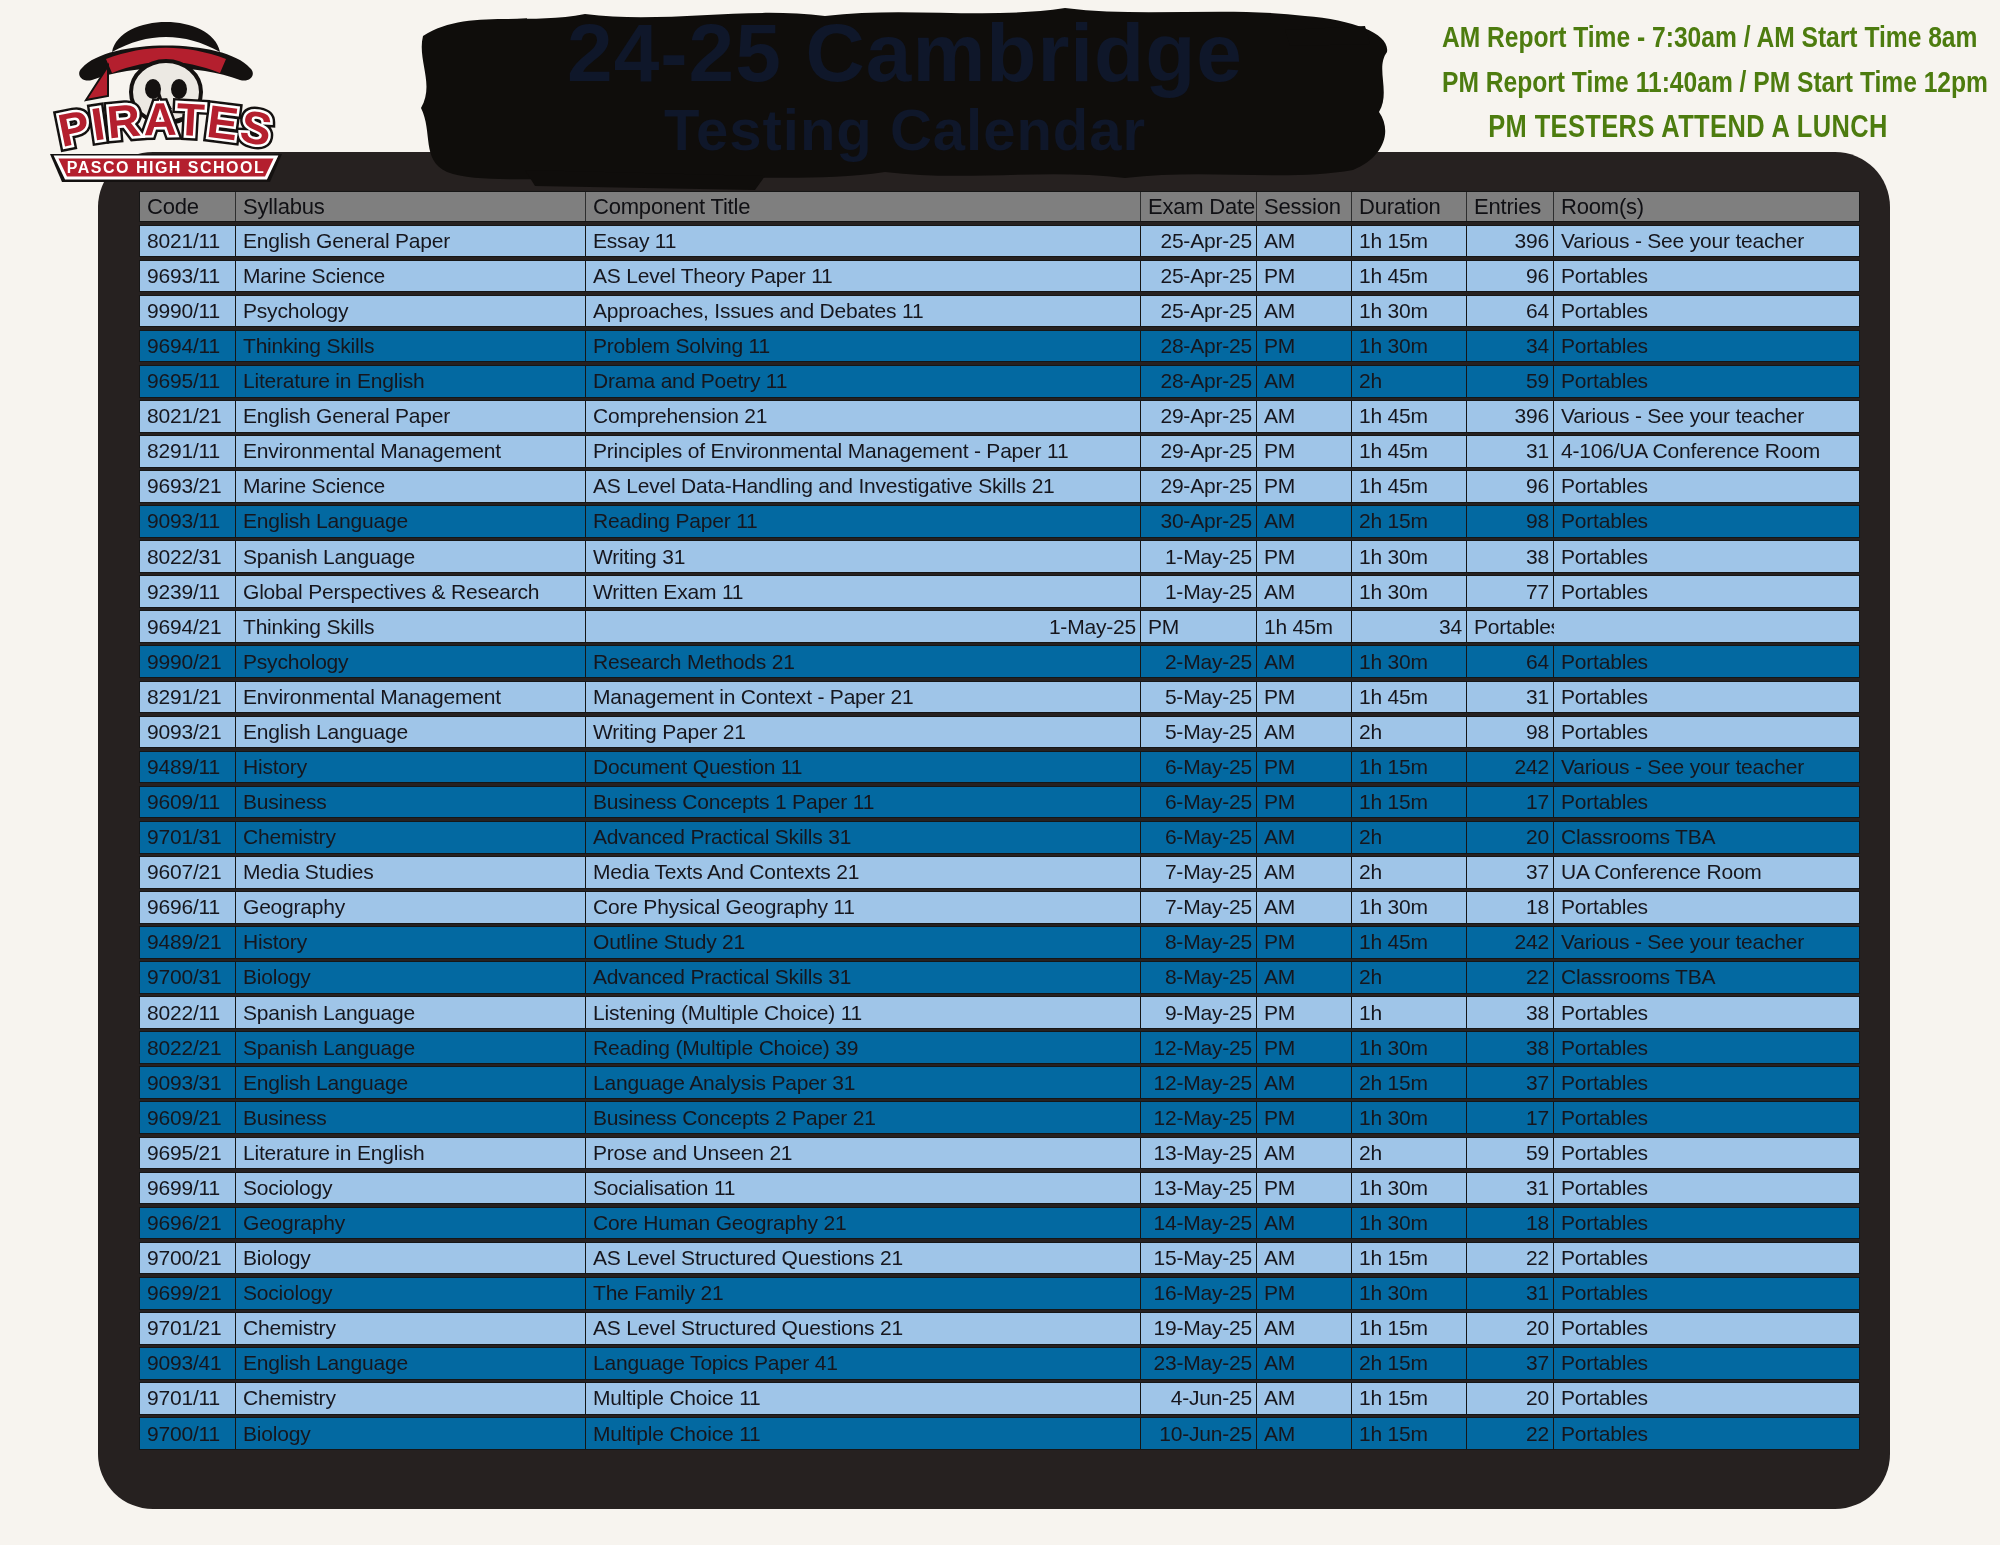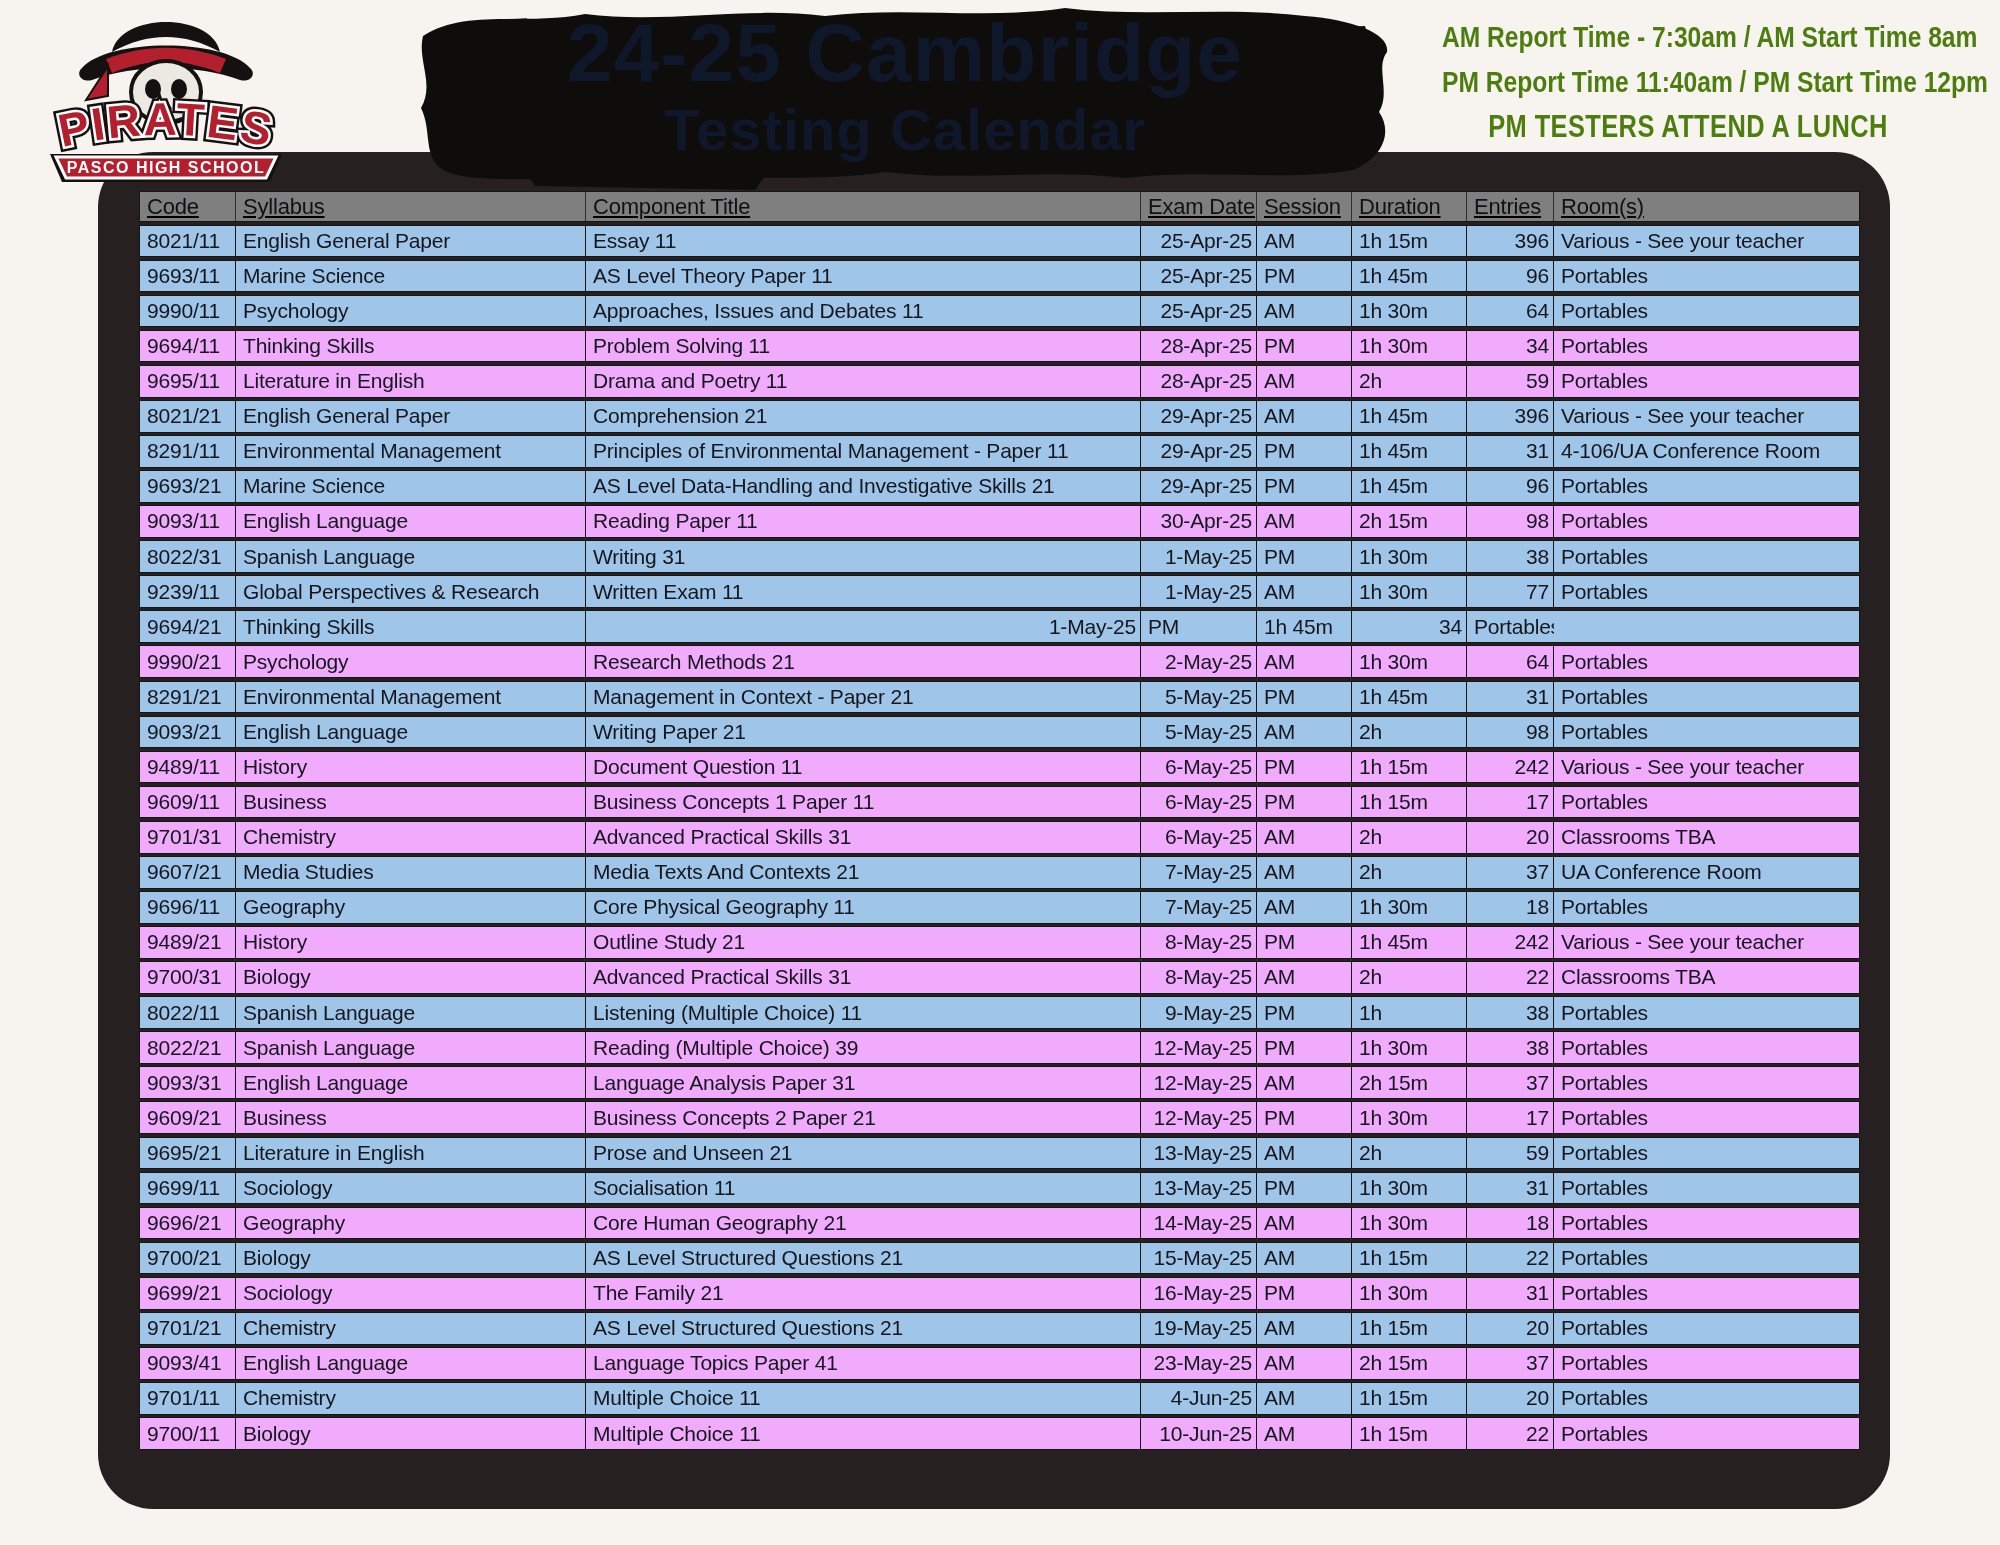--- a/index.html
+++ b/index.html
@@ -25,24 +25,24 @@
   .info-line1,.info-line2{font-size:30px;line-height:45px;}
   .info-line3{font-size:31px;line-height:45px;letter-spacing:0.5px;}
 
   
   .logo{position:absolute;left:16px;top:4px;width:300px;height:186px;z-index:4;}
 
   
   .table{position:absolute;left:139px;top:191px;width:1721px;z-index:2;}
   .thead,.trow{display:grid;grid-template-columns:96px 350px 555px 116px 95px 115px 87px 307px;
     box-sizing:border-box;}
-  .thead{height:31px;background:var(--header-bg,#7f7f7f);border:1.6px solid #161616;margin-bottom:2.5px;text-decoration:underline;}
+  .thead{height:31px;background:var(--header-bg,#7f7f7f);border:1.6px solid #161616;margin-bottom:2.5px;}
   .thead .td{color:#101014;font-size:22px;border-right:1.6px solid #2e2e2e;}
   .thead .td:last-child{border-right:none;}
-  .trow{height:32.7px;background:#f0abfc;border:1.6px solid #161616;margin-bottom:2.4px;}
+  .trow{height:32.7px;background:#0369a1;border:1.6px solid #161616;margin-bottom:2.4px;}
   .trow.hl{background:var(--highlight,#9fc5e8);}
   .td{display:flex;align-items:center;padding-left:7px;box-sizing:border-box;overflow:hidden;
     font-size:21px;letter-spacing:-0.2px;color:var(--ink,#16161d);white-space:nowrap;}
   .trow .td{border-right:1.6px solid #161616;}
   .trow .td:last-child{border-right:none;}
   .td.right{justify-content:flex-end;padding-left:0;padding-right:4px;}
 </style>
 </head>
 <body>
 

